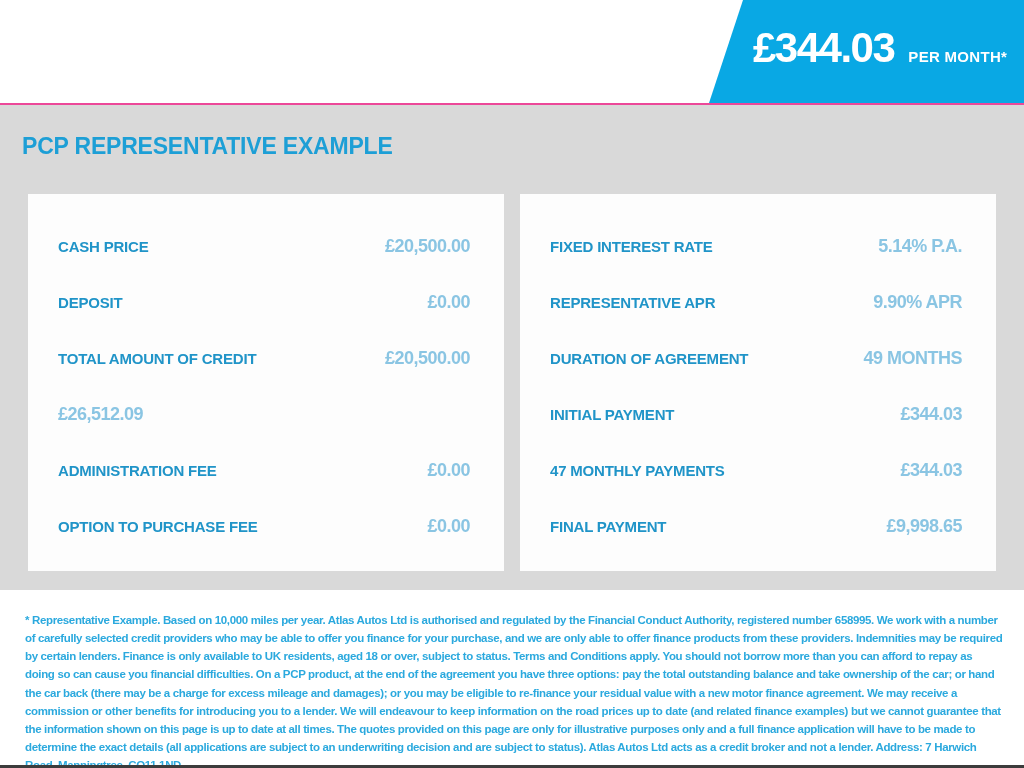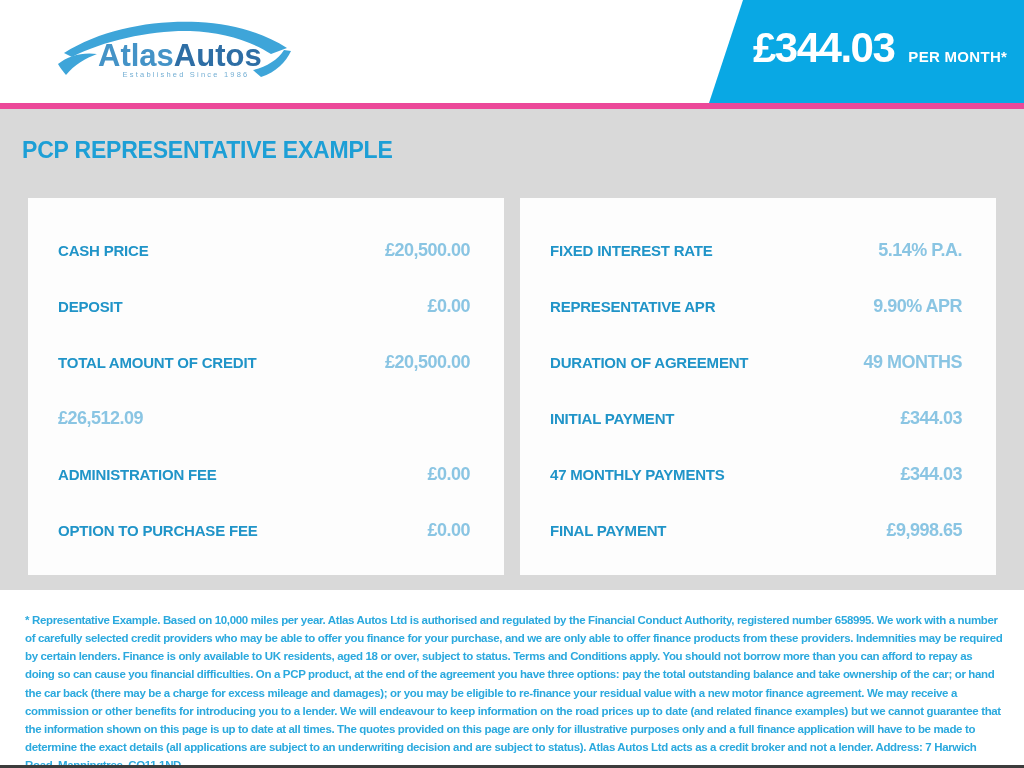--- a/index.html
+++ b/index.html
@@ -26,21 +26,21 @@
     font-size:42px; font-weight:bold; color:#ffffff; letter-spacing:-1.5px;
     line-height:1;
   }
   .banner-period {
     font-size:15px; font-weight:bold; color:#ffffff; letter-spacing:0.3px;
     margin-left:14px;
   }
   
   .gray-section {
     position:absolute; top:103px; left:0; width:1024px; height:487px;
-    background:#D9D9D9; border-top:6px solid #ec4899;
+    background:#D9D9D9; border-top:2px solid #ec4899;
   }
   .section-title {
     position:absolute; left:22px; top:28px;
     font-size:23px; font-weight:bold; color:#1D9FD6; letter-spacing:-0.2px;
   }
   .card {
     position:absolute; top:89px; width:476px; height:377px; background:#FDFDFD;
     padding:24px 34px 0 30px;
   }
   .card-left  { left:28px; }
@@ -65,34 +65,20 @@
   .bottom-bar {
     position:absolute; left:0; bottom:0; width:1024px; height:3px; background:#3C3C3C;
   }
 </style>
 </head>
 <body>
 
 <div class="page">
 
   <div class="header">
-    <div class="logo">
-      <svg viewBox="0 0 240 68" xmlns="http://www.w3.org/2000/svg">
-
-        <path d="M8,36 C46,12 96,3 142,5 C176,7 206,15 231,31 L215,37 C195,24 166,15 134,14 C98,13 48,23 16,40 Z" fill="#3EA5D9"></path>
-
-        <path d="M235,34 C230,45 220,55 205,60 L197,53 C210,50 222,43 228,33 Z" fill="#3EA5D9"></path>
-
-        <path d="M2,47 C12,39 26,35 41,37 C30,41 18,48 10,58 C7,54 4,51 2,47 Z" fill="#3EA5D9"></path>
-        <text y="49" font-size="31" font-weight="bold" font-family="Liberation Sans, sans-serif">
-          <tspan x="42" fill="#4493C7">Atlas</tspan><tspan fill="#2E6EA5">Autos</tspan>
-        </text>
-        <text x="130" y="60" font-size="7.5" letter-spacing="2.2" fill="#74AFD4" text-anchor="middle" font-family="Liberation Sans, sans-serif">Established Since 1986</text>
-      </svg>
-    </div>
 
     <div class="price-banner">
       <div class="banner-inner">
         <span class="banner-amount">£344.03</span>
         <span class="banner-period">PER MONTH*</span>
       </div>
     </div>
   </div>
 
   <div class="gray-section">

